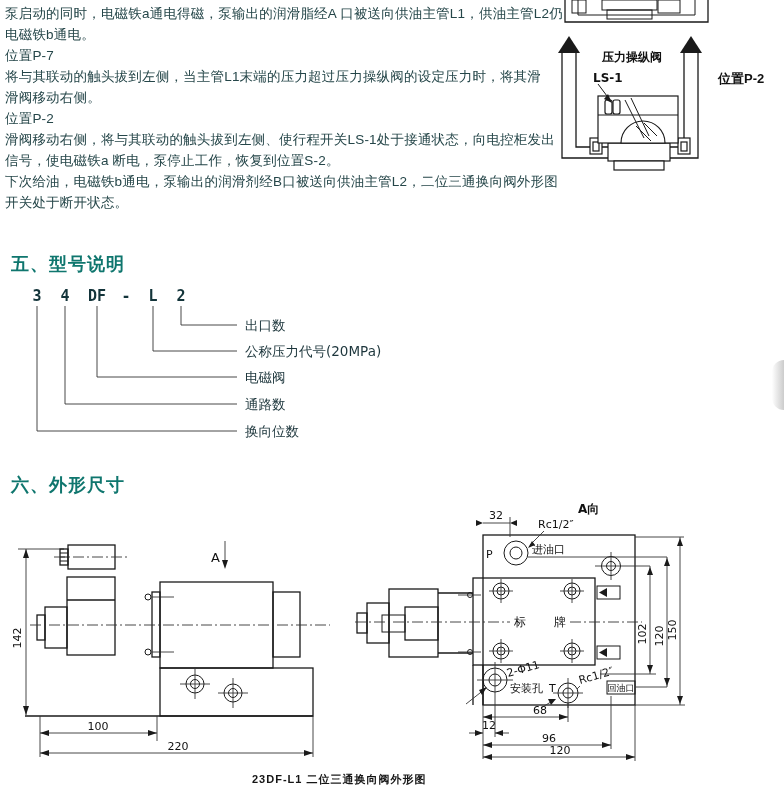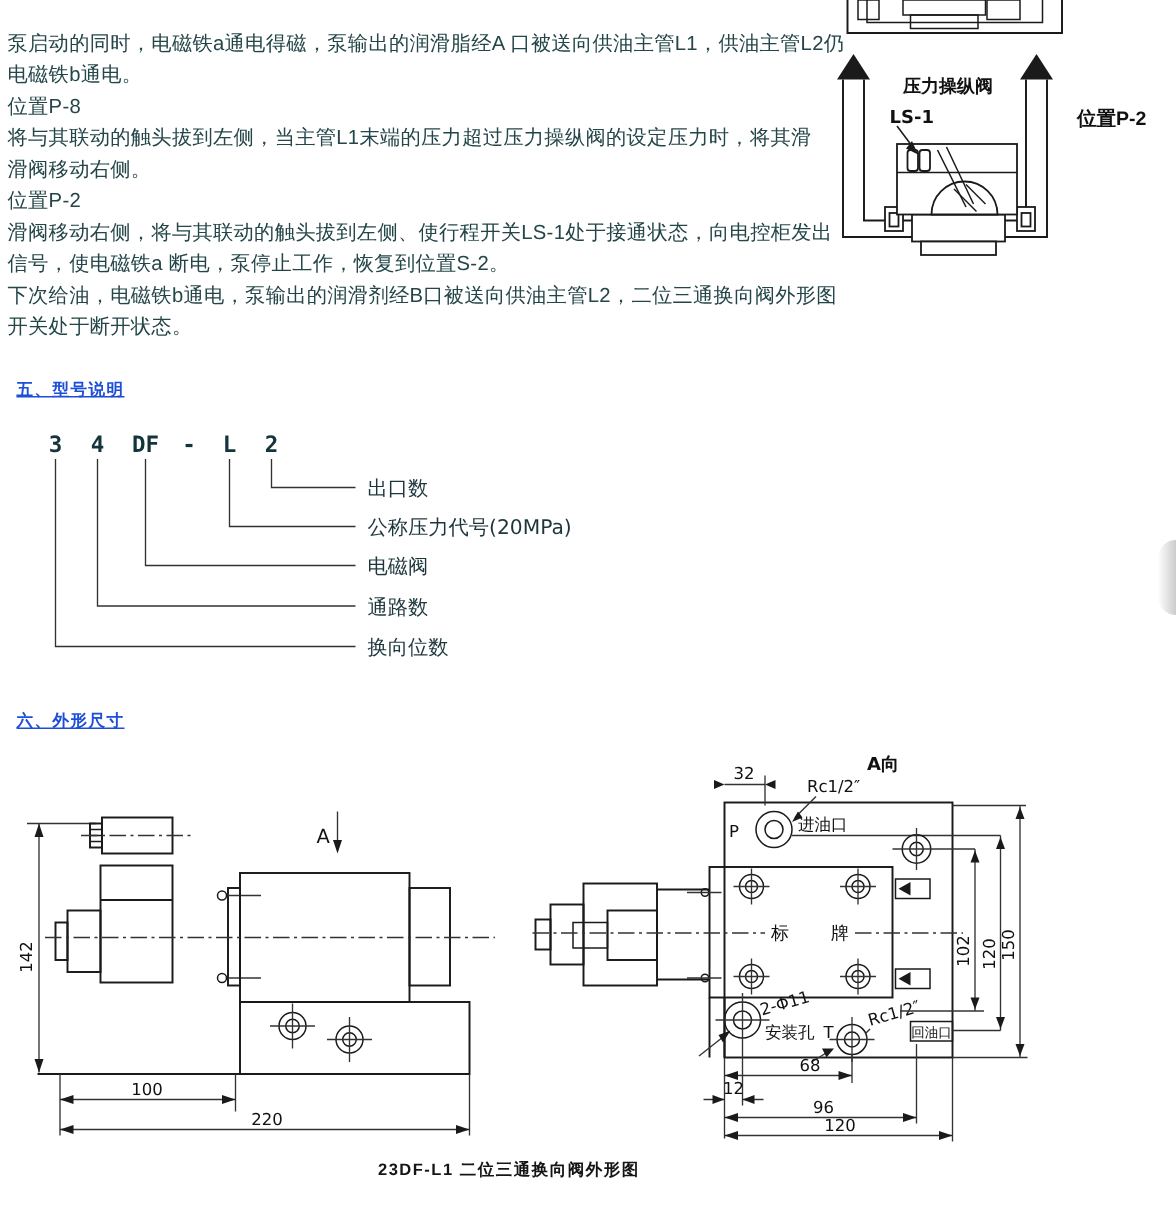--- a/index.html
+++ b/index.html
@@ -1,20 +1,20 @@
 <!DOCTYPE html>
 <html><head>
 <meta charset="utf-8">
 <style>
   html,body{margin:0;padding:0;background:#fff;}
   .page{position:relative;width:784px;height:809px;background:#ffffff;overflow:hidden;
         font-family:"Liberation Sans","DejaVu Sans",sans-serif;}
-  .intro{position:absolute;left:5px;top:18px;width:600px;}
+  .intro{position:absolute;left:5px;top:3px;width:600px;}
   .intro .tline{height:21px;line-height:21px;font-size:13.5px;color:#254649;white-space:nowrap;letter-spacing:0.2px;}
-  .hsec{position:absolute;font-size:11px;font-weight:bold;color:#1d4ed8;letter-spacing:1px;white-space:nowrap;text-decoration:underline;}
+  .hsec{position:absolute;font-size:18px;font-weight:bold;color:#0f766e;letter-spacing:1px;white-space:nowrap;}
   .poslabel{position:absolute;left:718px;top:70px;font-size:13px;font-weight:bold;color:#111;white-space:nowrap;}
   .caption{position:absolute;left:252px;top:772px;font-size:11px;font-weight:bold;color:#151515;letter-spacing:1px;white-space:nowrap;}
   .edge-btn{position:absolute;left:772px;top:360px;width:12px;height:50px;
             border-radius:25px 0 0 25px;background:linear-gradient(to right,#fefefe,#cccccc);}
   svg{position:absolute;overflow:visible;}
   svg .ln{stroke:#1a1a1a;stroke-width:1.3;fill:none;}
   svg .lt{stroke:#1a1a1a;stroke-width:1;fill:none;}
   svg .tn{stroke:#333;stroke-width:0.9;fill:none;}
   svg .dd{stroke:#333;stroke-width:0.9;fill:none;stroke-dasharray:11 3 2 3;}
   svg .wf{stroke:#1a1a1a;stroke-width:1.2;fill:#ffffff;}
@@ -28,21 +28,21 @@
   svg text.tiny{font-size:9px;}
 </style>
 </head>
 <body>
 
 <div class="page">
 
   <div class="intro">
     <div class="tline">泵启动的同时，电磁铁a通电得磁，泵输出的润滑脂经A 口被送向供油主管L1，供油主管L2仍</div>
     <div class="tline">电磁铁b通电。</div>
-    <div class="tline">位置P-8</div>
+    <div class="tline">位置P-7</div>
     <div class="tline">将与其联动的触头拔到左侧，当主管L1末端的压力超过压力操纵阀的设定压力时，将其滑</div>
     <div class="tline">滑阀移动右侧。</div>
     <div class="tline">位置P-2</div>
     <div class="tline">滑阀移动右侧，将与其联动的触头拔到左侧、使行程开关LS-1处于接通状态，向电控柜发出</div>
     <div class="tline">信号，使电磁铁a 断电，泵停止工作，恢复到位置S-2。</div>
     <div class="tline">下次给油，电磁铁b通电，泵输出的润滑剂经B口被送向供油主管L2，二位三通换向阀外形图</div>
     <div class="tline">开关处于断开状态。</div>
   </div>
 
   <svg style="left:550px;top:0;" width="170" height="28" viewBox="0 0 170 28">

